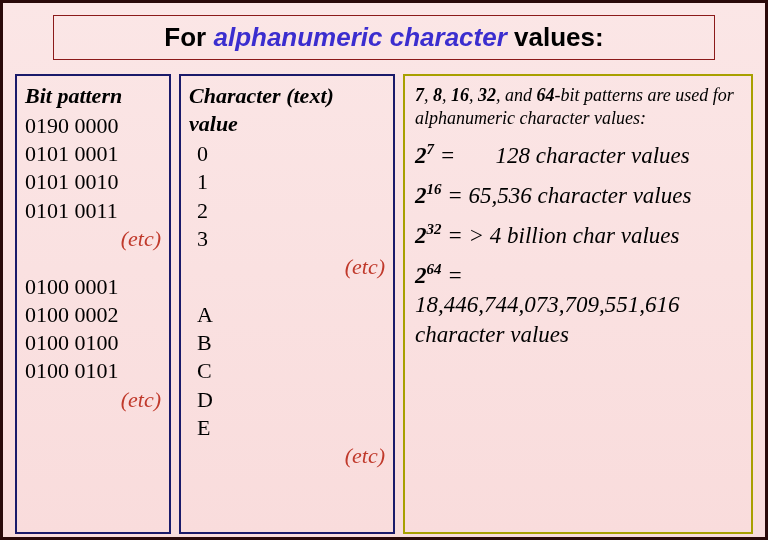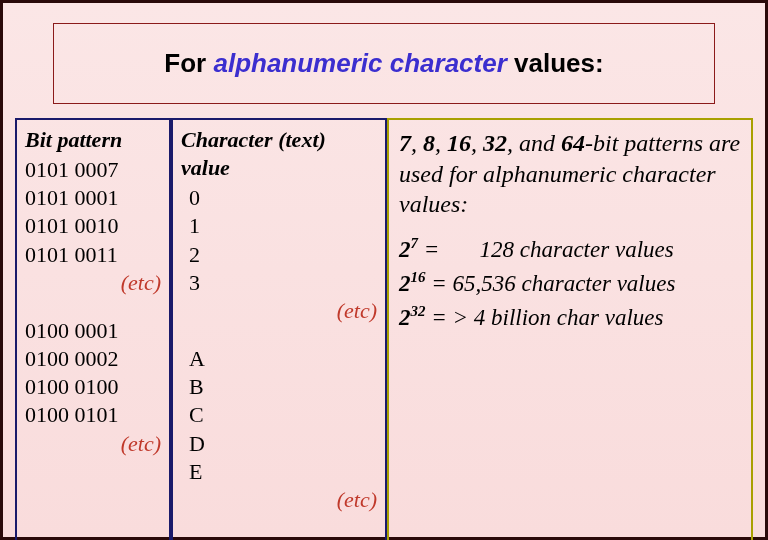--- a/index.html
+++ b/index.html
@@ -13,39 +13,40 @@
   .slide {
     box-sizing: border-box;
     width: 768px;
     height: 540px;
     border: 3px solid #2a0a0a;
     background: linear-gradient(180deg, #fbe6e6 0%, #f9dcdc 100%);
     padding: 12px 12px 0 12px;
   }
   .title-box {
     border: 1px solid #8b1a1a;
-    margin: 8px auto 14px auto;
+    margin: 0 auto 14px auto;
     width: 640px;
     text-align: center;
-    padding: 24px 10px;
+    padding: 6px 10px;
     background: transparent;
   }
   .title-box .t {
     font-family: Arial, Helvetica, sans-serif;
     font-weight: 700;
     font-size: 26px;
     color: #000;
   }
   .title-box .emph {
     color: #3b2ecf;
     font-style: italic;
   }
   .columns {
     display: flex;
     align-items: flex-start;
+    gap: 8px;
   }
   .col {
     border: 2px solid #1a1a6a;
     padding: 6px 8px;
     box-sizing: border-box;
     font-size: 22px;
     line-height: 1.28;
     height: 460px;
   }
   .col.c1 { width: 156px; }
@@ -62,43 +63,43 @@
     font-size: 22px;
     margin-bottom: 2px;
   }
   .etc {
     color: #c0392b;
     font-style: italic;
     text-align: right;
   }
   .gap { height: 20px; }
   .charval { padding-left: 8px; }
-  .intro { font-size: 24px; margin-bottom: 14px; font-style: italic; }
+  .intro { font-size: 18px; margin-bottom: 4px; font-style: italic; }
   .intro .b { font-weight: 700; }
-  .powline { font-size: 23px; margin: 4px 0; }
+  .powline { font-size: 23px; margin: 10px 0; }
   .base { font-weight: 700; }
   sup { font-weight: 700; font-size: 0.65em; }
   .bigval { font-size: 23px; }
 </style>
 </head>
 <body>
 
 <div class="slide">
 
   <div class="title-box">
     <span class="t">
       <span>For </span><span class="emph">alphanumeric character</span><span> values:</span>
     </span>
   </div>
 
   <div class="columns">
 
     <div class="col c1">
       <div class="colhead">Bit pattern</div>
-      <div>0101 0007</div>
+      <div>0190 0000</div>
       <div>0101 0001</div>
       <div>0101 0010</div>
       <div>0101 0011</div>
       <div class="etc">(etc)</div>
       <div class="gap"></div>
       <div>0100 0001</div>
       <div>0100 0002</div>
       <div>0100 0100</div>
       <div>0100 0101</div>
       <div class="etc">(etc)</div>
@@ -127,16 +128,20 @@
 
       <div class="powline">
         <span class="base">2</span><sup>7</sup><span> =</span>&nbsp;&nbsp;&nbsp;&nbsp;&nbsp;&nbsp;&nbsp;<span>128 character values</span>
       </div>
       <div class="powline">
         <span class="base">2</span><sup>16</sup><span> =</span> <span>65,536  character values</span>
       </div>
       <div class="powline">
         <span class="base">2</span><sup>32</sup><span> =</span> <span>&gt; 4 billion char values</span>
       </div>
+      <div class="powline">
+        <span class="base">2</span><sup>64</sup><span> =</span>
+        <div class="bigval">18,446,744,073,709,551,616 character values</div>
+      </div>
     </div>
 
   </div>
 </div>
 
 </body></html>

